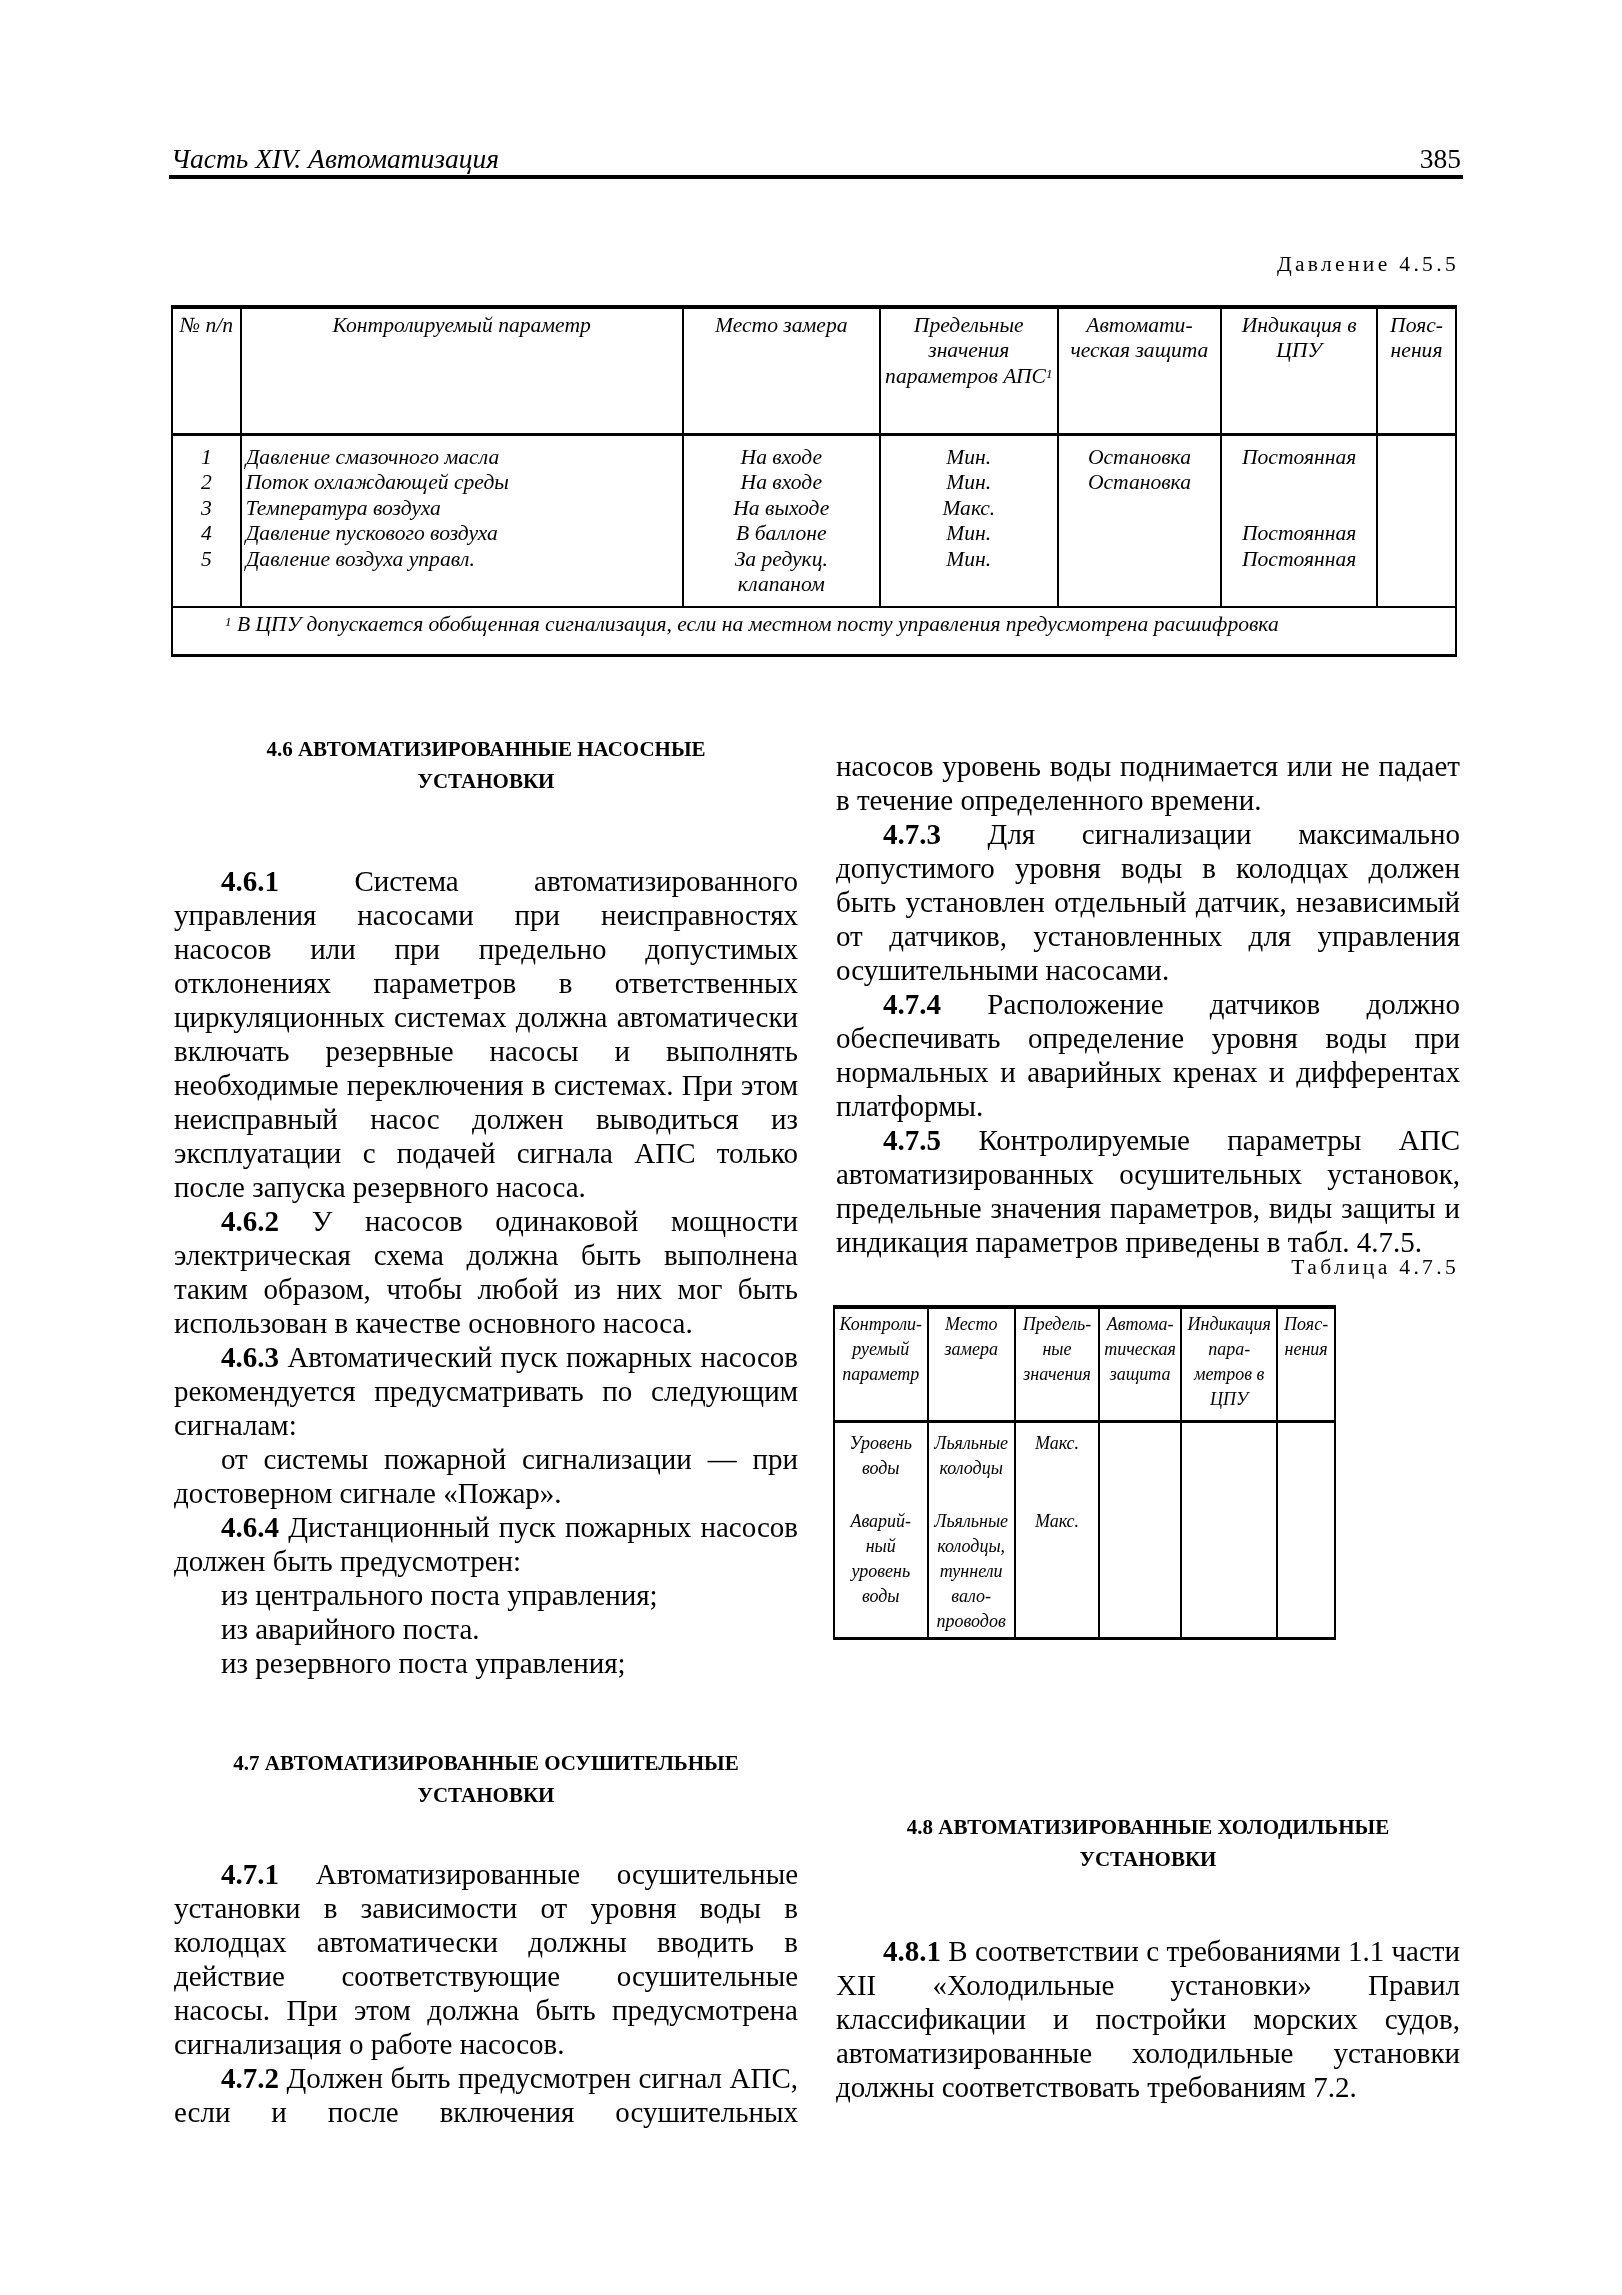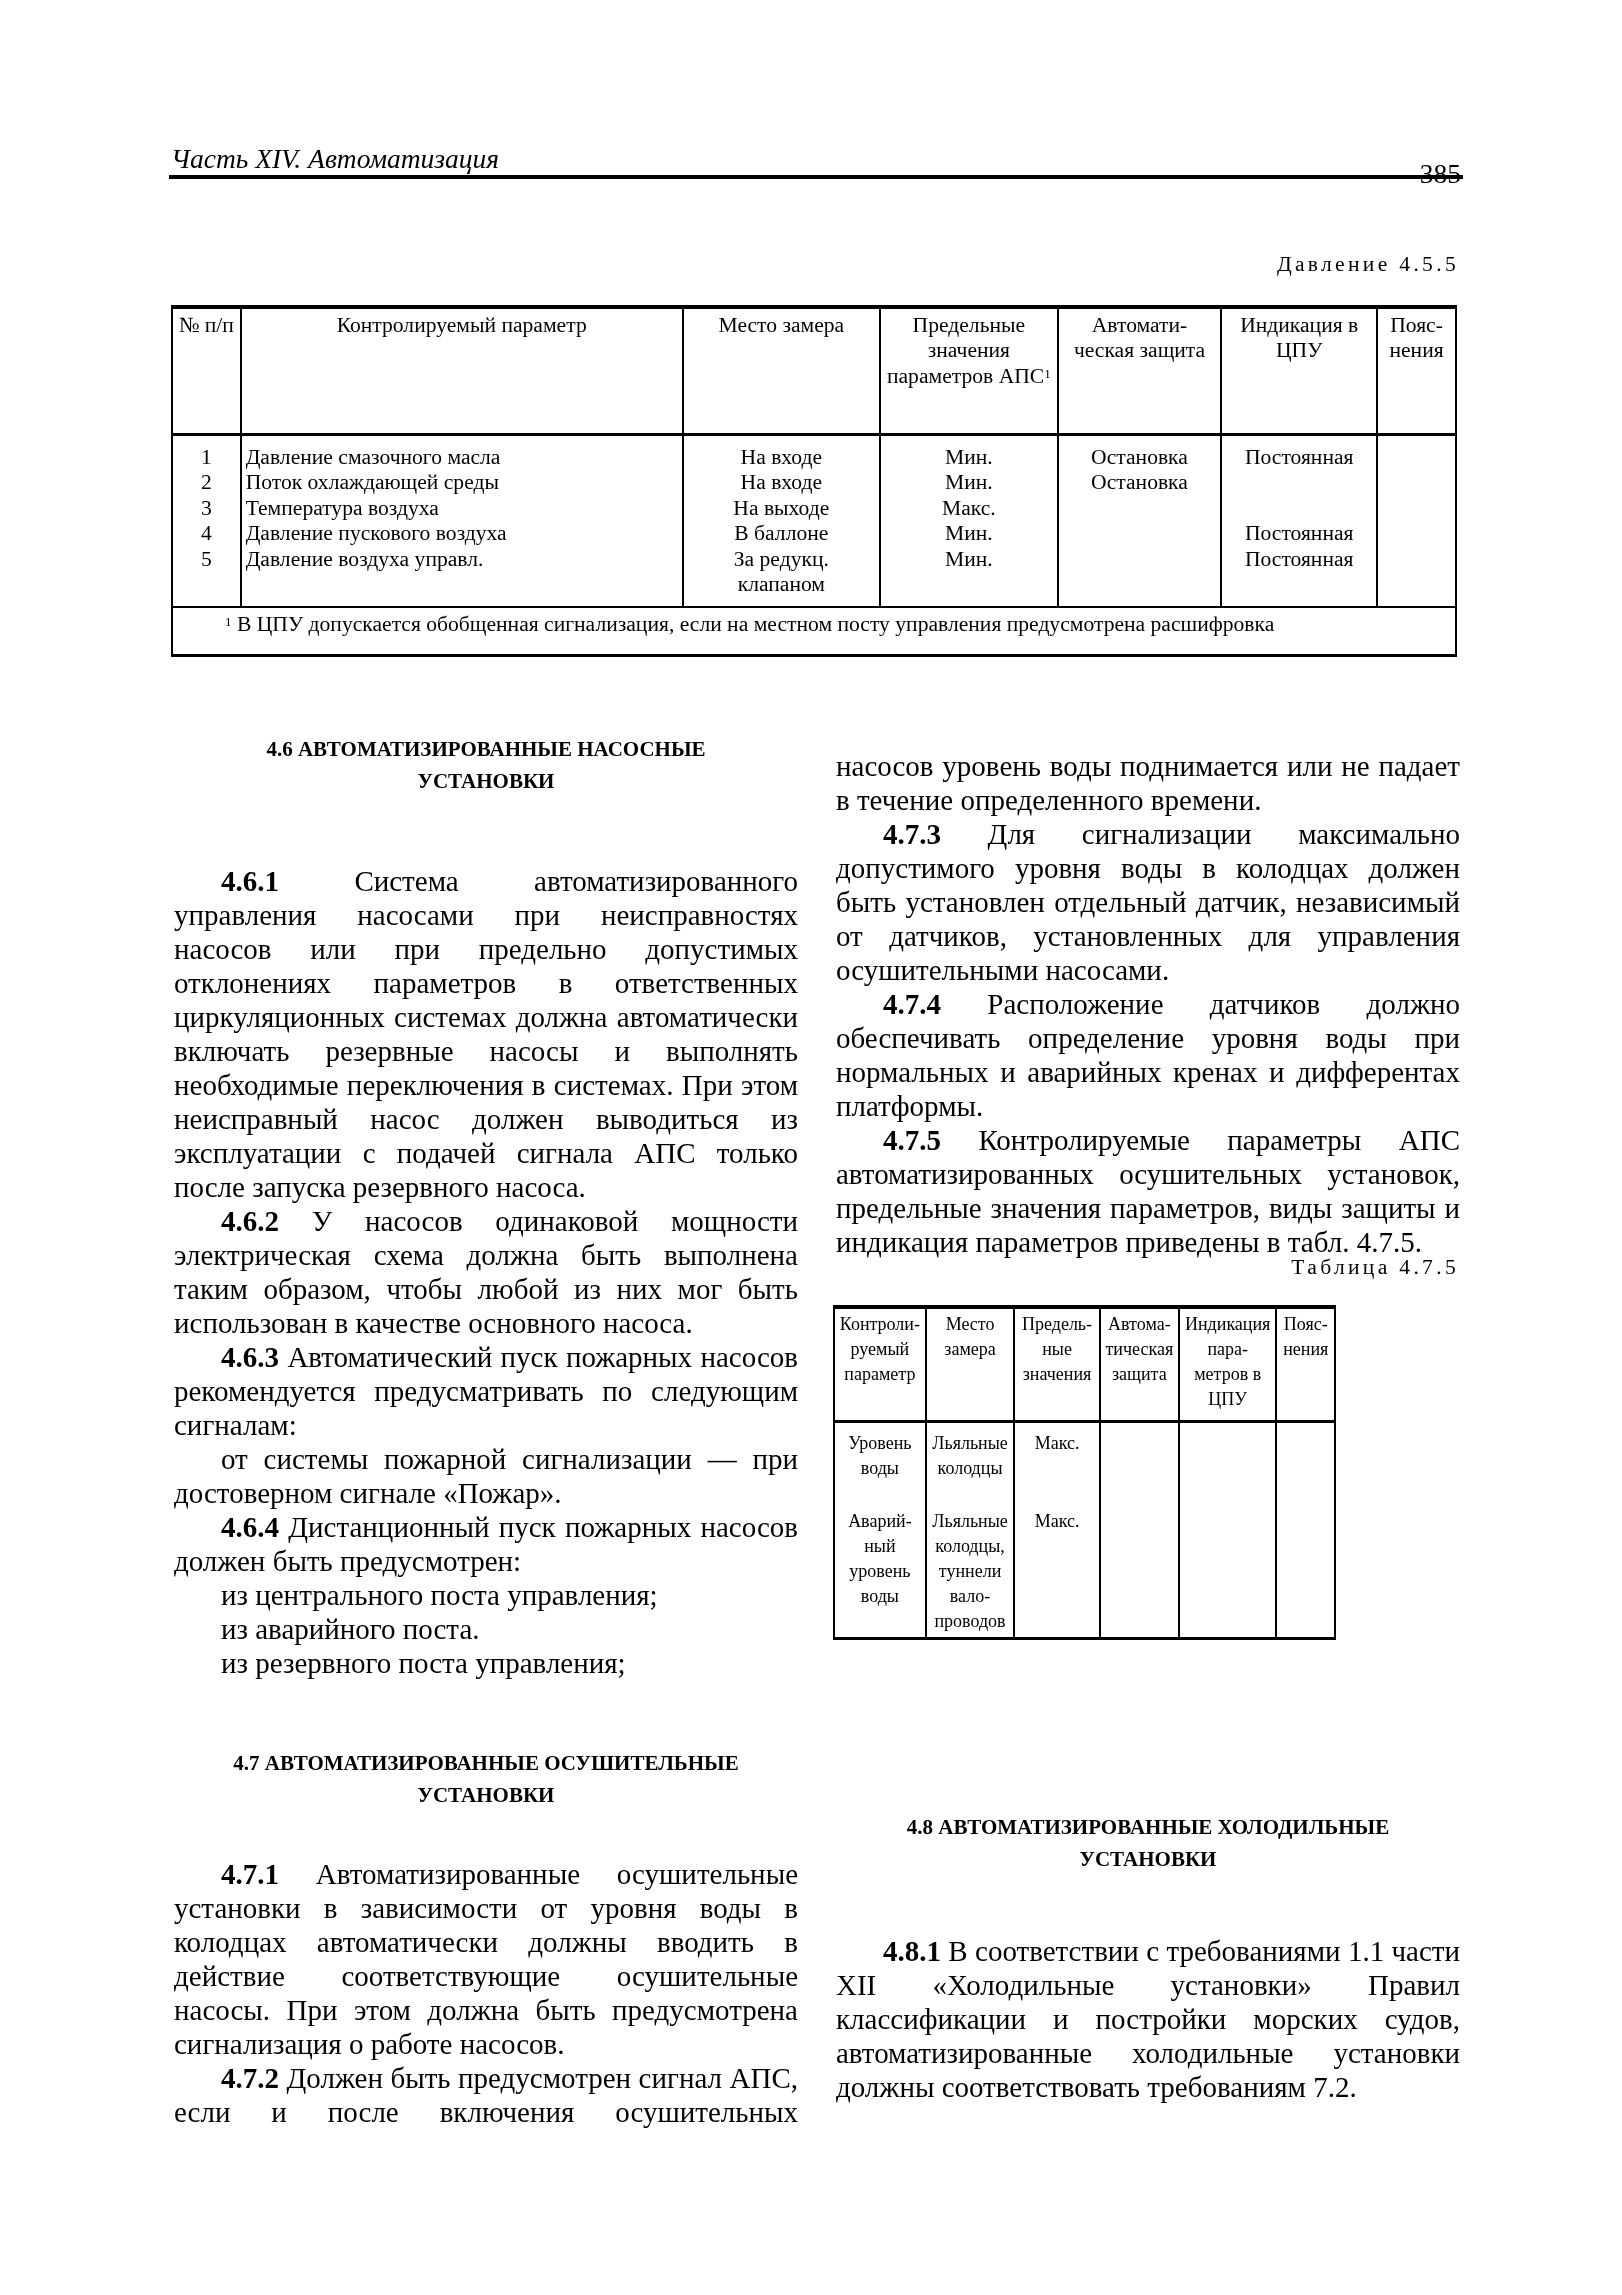--- a/index.html
+++ b/index.html
@@ -1,28 +1,28 @@
 <!DOCTYPE html>
 <html style="font-size:10.5px"><head>
 <meta charset="utf-8">
 <style>
   html, body { margin:0; padding:0; background:#fff; }
   body { width:1622px; height:2295px; position:relative; overflow:hidden;
          font-family:"Liberation Serif", serif; color:#000; }
   .abs { position:absolute; }
   #running-head { left:171px; top:143px; width:1290px; height:33px; }
   #running-head .title { position:absolute; left:0; top:0; font-style:italic; font-size:27.5px; }
-  #running-head .pageno { position:absolute; right:0; top:15px; font-size:27.5px;text-align:right; }
+  #running-head .pageno { position:absolute; right:0; top:0; font-size:27.5px;text-align:right; }
   #head-rule { left:169px; top:175px; width:1294px; height:3.9px; background:#000; }
 
   .table-caption { font-size:21.6px; letter-spacing:3.3px; text-align:right; }
   #cap1 { left:1112px; top:252px; width:1459px; left:0; }
   #cap2 { left:0; top:1255px; width:1459px; }
 
-  table.doc { position:absolute; border-collapse:collapse; font-size:21.6px; line-height:25.5px; }
+  table.doc { position:absolute; border-collapse:collapse; font-size:21.6px; line-height:25.5px;font-style:italic; }
   table.doc td, table.doc th { border:2px solid #000; vertical-align:top; font-weight:normal; padding:3.9px 3.9px; }
   table.doc thead tr th { border-top:4.6px solid #000; }
   table.doc thead tr { border-bottom:3.9px solid #000; }
   .c { text-align:center; }
   .l { text-align:left; }
   .b { font-weight:bold; }
 
   #t1 { left:171px; top:305px; width:1286px; }
   #t1 th { height:116px; }
   #t1 td.body { height:157px; padding-top:9.2px; }

